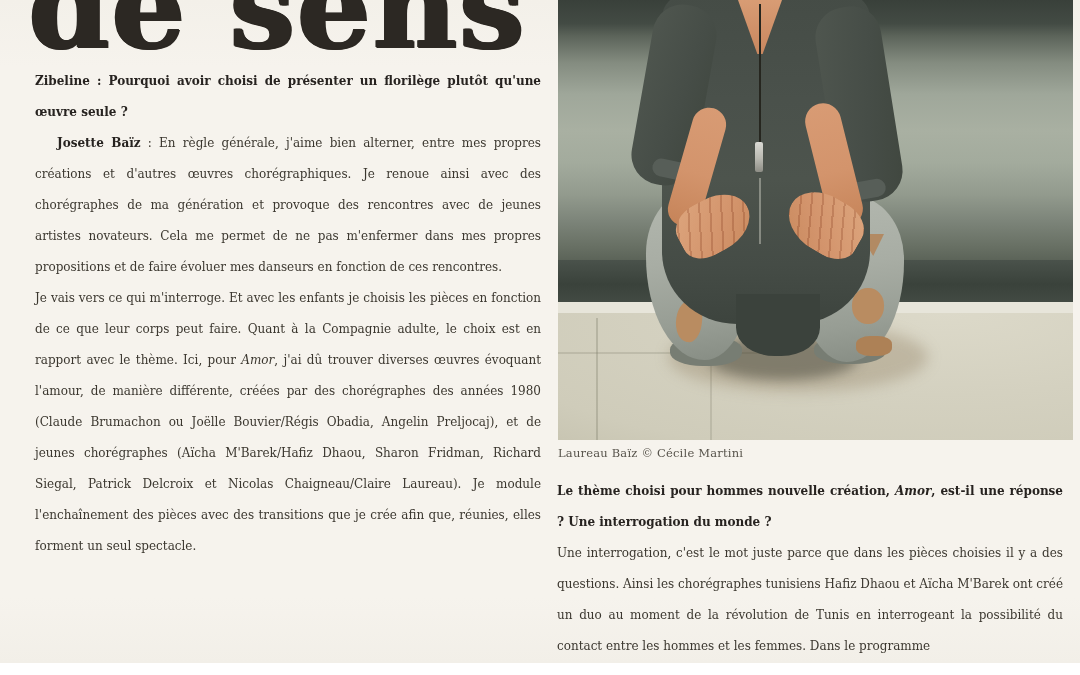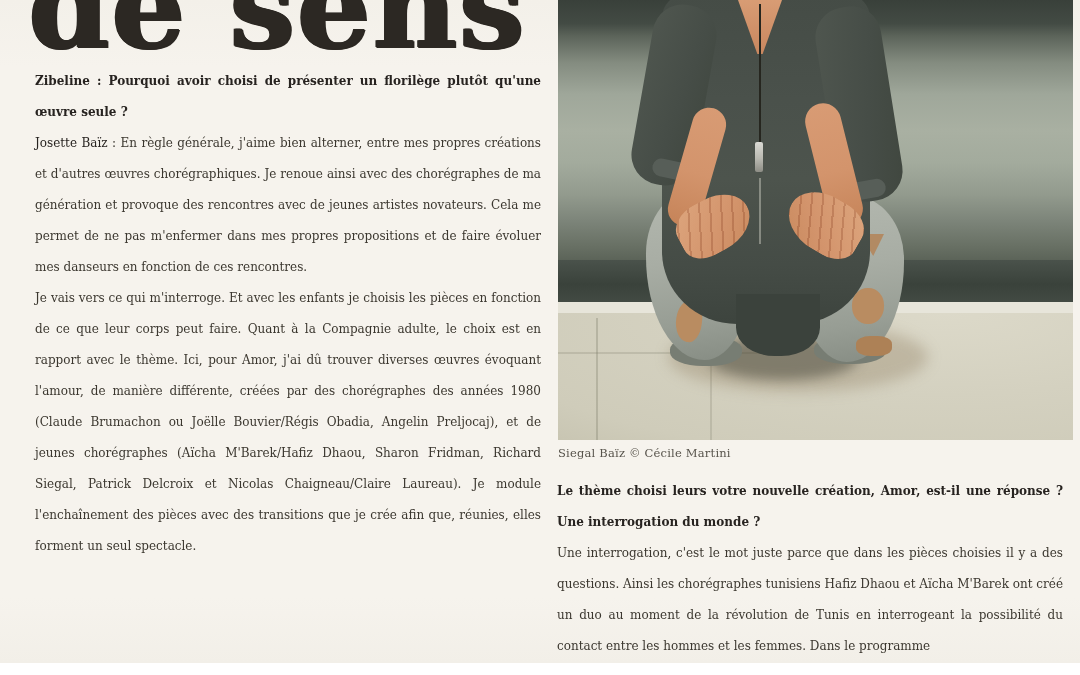--- a/index.html
+++ b/index.html
@@ -10,22 +10,22 @@
   .headline{position:absolute;left:28px;top:-52px;margin:0;font-family:"DejaVu Serif",serif;
             font-weight:bold;font-size:116px;line-height:1;letter-spacing:2px;white-space:nowrap;
             color:var(--headline_ink);
             text-shadow:1px 0 0 currentColor,-1px 0 0 currentColor,0 1px 0 currentColor,2px 1px 0 currentColor;}
   
   .col{position:absolute;color:var(--ink);}
   .col-left{left:35px;top:66px;width:506px;}
   .col-right{left:557px;top:476px;width:506px;}
   .para{margin:0;text-align:justify;font-size:12px;line-height:31px;}
   .para.q{font-weight:bold;color:var(--ink_strong);}
-  .b{font-weight:normal;color:var(--ink_strong);}
-  .i{}
+  .b{font-weight:bold;color:var(--ink_strong);margin-left:22px;}
+  .i{font-style:italic;}
   
   .photo{position:absolute;left:558px;top:0;width:515px;height:440px;margin:0;overflow:hidden;background:#9aa296;}
   .photo *{position:absolute;}
   .ph-wall{left:0;top:0;width:100%;height:262px;
     background:linear-gradient(180deg,#39403a 0%,#434b44 9%,#5d655b 14%,#848c80 24%,#9fa79a 36%,#a9b0a2 50%,#a3ab9d 62%,#939b8e 74%,#7d857a 84%,#687064 94%,#5a6257 100%);}
   .ph-band{left:0;top:260px;width:100%;height:44px;
     background:linear-gradient(180deg,#4a524b 0%,var(--wall_dark) 55%,#434b44 100%);}
   .ph-strip{left:0;top:302px;width:100%;height:13px;background:#e7e5da;}
   .ph-floor{left:0;top:313px;width:100%;height:127px;
     background:radial-gradient(130% 160% at 75% 0%,#dcd9c9 0%,#d4d1c0 40%,var(--floor) 72%,#c1beaa 100%);}
@@ -121,20 +121,20 @@
     <div class="neck"></div>
     <div class="necklace"></div>
     <div class="pendant"></div>
     <div class="zipper"></div>
     <div class="forearm forearm-left"></div>
     <div class="forearm forearm-right"></div>
     <div class="hand-left"></div>
     <div class="hand-right"></div>
   </figure>
 
-  <div class="caption">Siegal Baïz © Cécile Martini</div>
+  <div class="caption">Laureau Baïz © Cécile Martini</div>
 
   <div class="col col-right">
-      <p class="para q"><span>Le thème choisi leurs votre nouvelle création, </span><span class="i">Amor</span><span>, est-il une réponse ? Une interrogation du monde ?</span></p>
+      <p class="para q"><span>Le thème choisi pour hommes nouvelle création, </span><span class="i">Amor</span><span>, est-il une réponse ? Une interrogation du monde ?</span></p>
       <p class="para a"><span>Une interrogation, c'est le mot juste parce que dans les pièces choisies il y a des questions. Ainsi les chorégraphes tunisiens Hafiz Dhaou et Aïcha M'Barek ont créé un duo au moment de la révolution de Tunis en interrogeant la possibilité du contact entre les hommes et les femmes. Dans le programme </span></p>
     </div>
 
 </div>
 
 </body></html>

